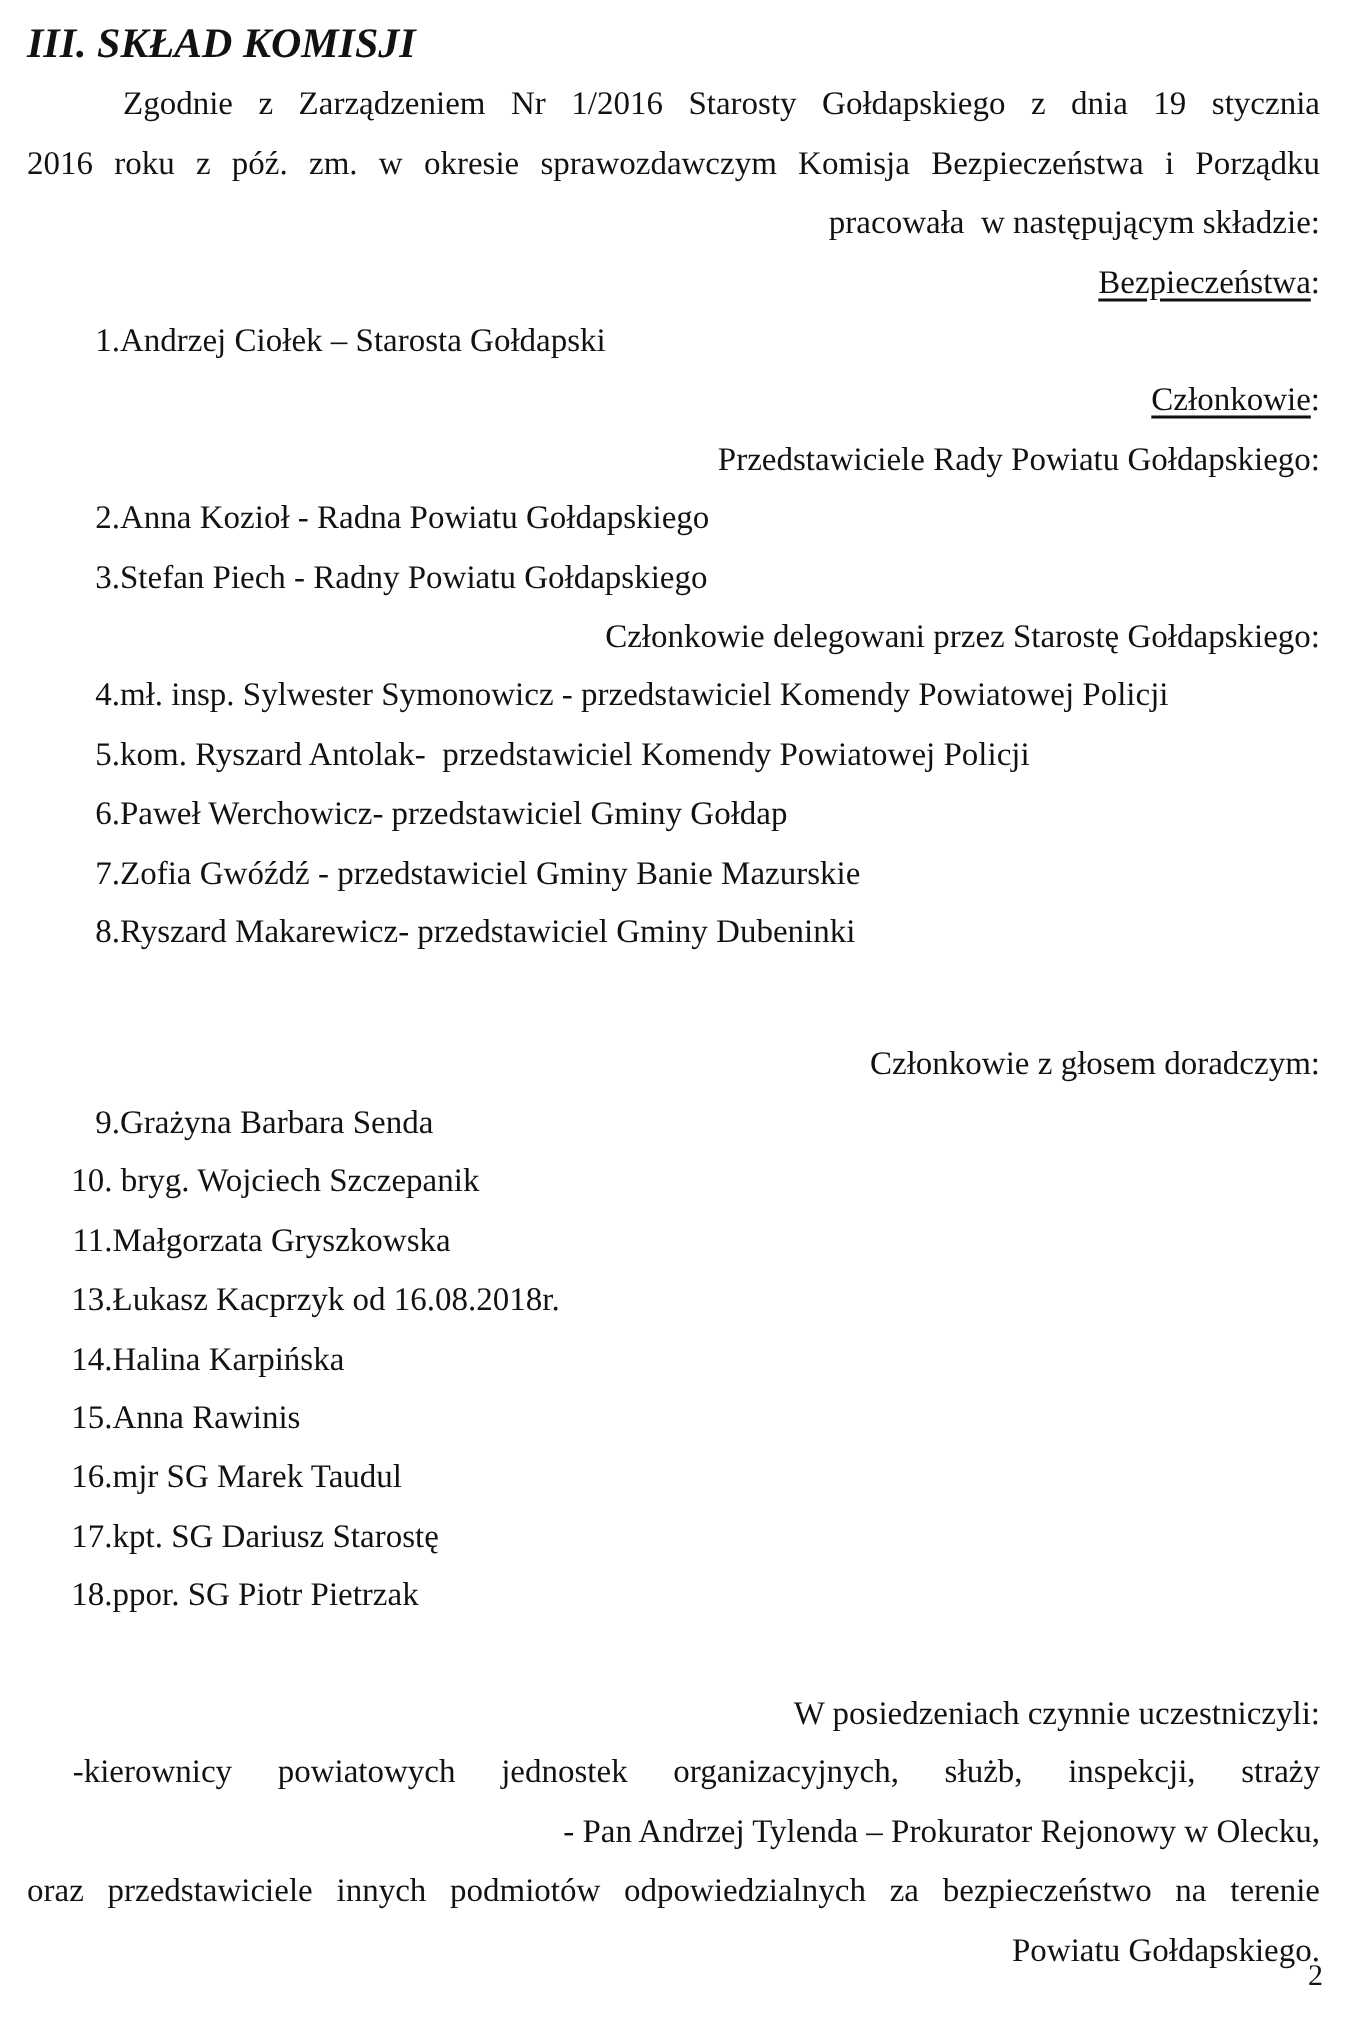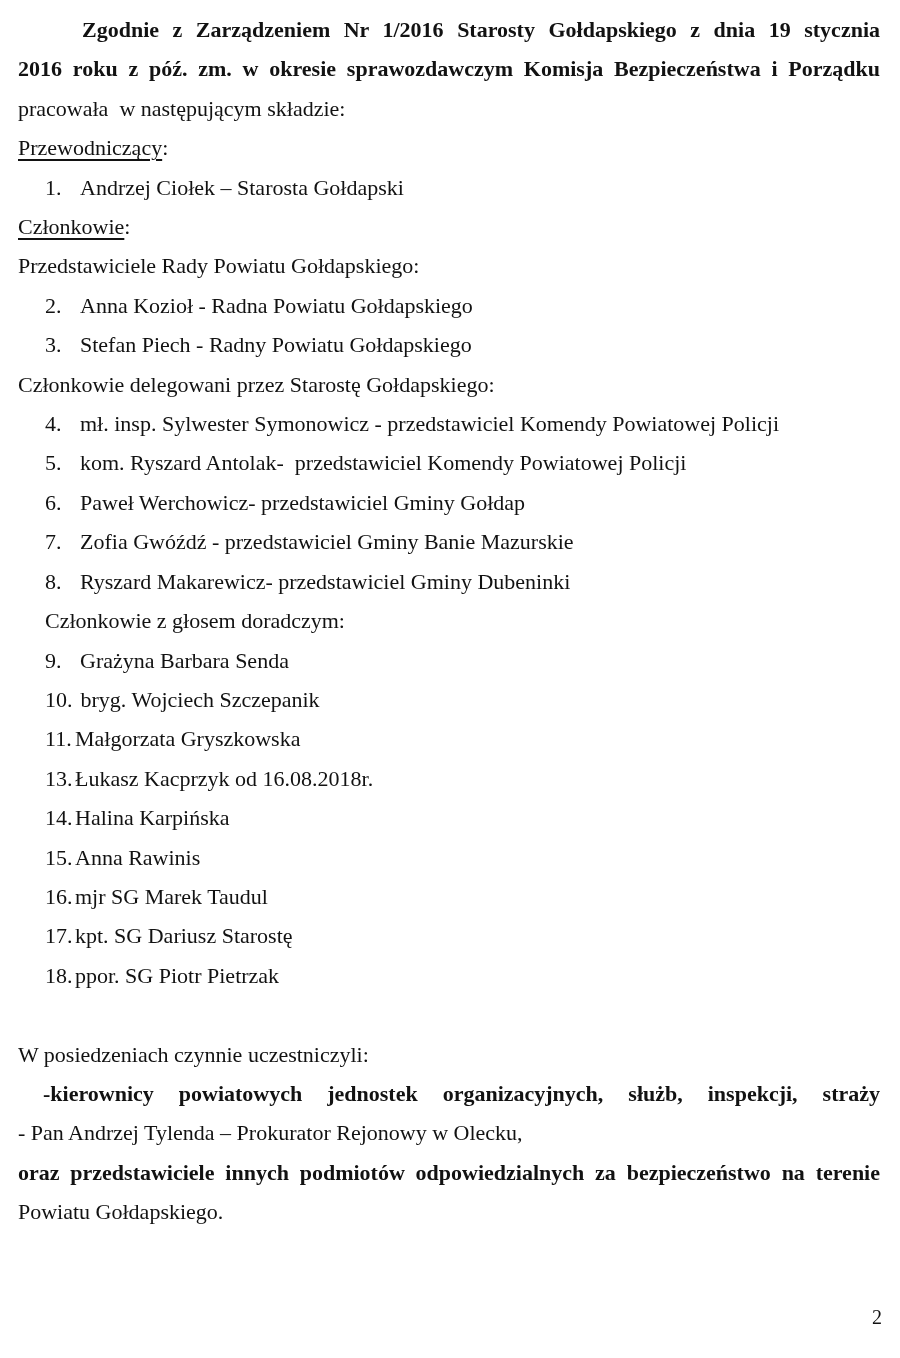--- a/index.html
+++ b/index.html
@@ -6,33 +6,33 @@
   html, body { width:900px; height:1358px; }
   body {
     background:#ffffff;
     color:#121212;
     font-family:"Liberation Serif", serif;
     position:relative;
     overflow:hidden;
   }
   .page { position:absolute; inset:0; padding:10px 20px 0 18px; }
 
-  .ln { font-size:22px; line-height:39.4px; }
+  .ln { font-size:22px; line-height:39.4px;text-align:right; }
   .heading { font-size:28px; font-weight:bold; font-style:italic; line-height:39.4px; }
 
-  .just { text-align:justify; text-align-last:justify;font-weight:bold; }
+  .just { text-align:justify; text-align-last:justify; }
   .indent { text-indent:64px; }
 
   .u {
     text-decoration:underline;
     text-decoration-thickness:2px;
     text-underline-offset:4px;
   }
   .italic { }
-  .ml { margin-left:27px; }
+  .ml { margin-left:27px;margin-top:48px; }
 
   .li { display:flex; margin-left:27px; }
   .li .num { flex:0 0 auto; min-width:30px; }
   .li .num.s { min-width:35px; }
   .li .txt { white-space:nowrap; }
 
   .blank { height:39.4px; }
 
   .pagenum {
     position:absolute;
@@ -40,26 +40,27 @@
     right:18px;
     font-size:20px;
     line-height:39.4px;
   }
 </style>
 </head>
 <body>
 
 <div class="page">
 
+  <div class="heading">III. SKŁAD KOMISJI</div>
 
   <div class="ln just indent">Zgodnie z Zarządzeniem Nr 1/2016 Starosty Gołdapskiego z dnia 19 stycznia</div>
   <div class="ln just">2016 roku z póź. zm. w okresie sprawozdawczym Komisja Bezpieczeństwa i Porządku</div>
   <div class="ln">pracowała&nbsp; w następującym składzie:</div>
 
-  <div class="ln"><span class="u">Przewodniczący</span><span>:</span></div>
+  <div class="ln"><span class="u">Bezpieczeństwa</span><span>:</span></div>
 
   <div class="ln li">
     <span class="num s">1.</span>
     <span class="txt">Andrzej Ciołek – Starosta Gołdapski</span>
   </div>
 
   <div class="ln"><span class="u">Członkowie</span><span>:</span></div>
 
   <div class="ln italic">Przedstawiciele Rady Powiatu Gołdapskiego:</div>
 

